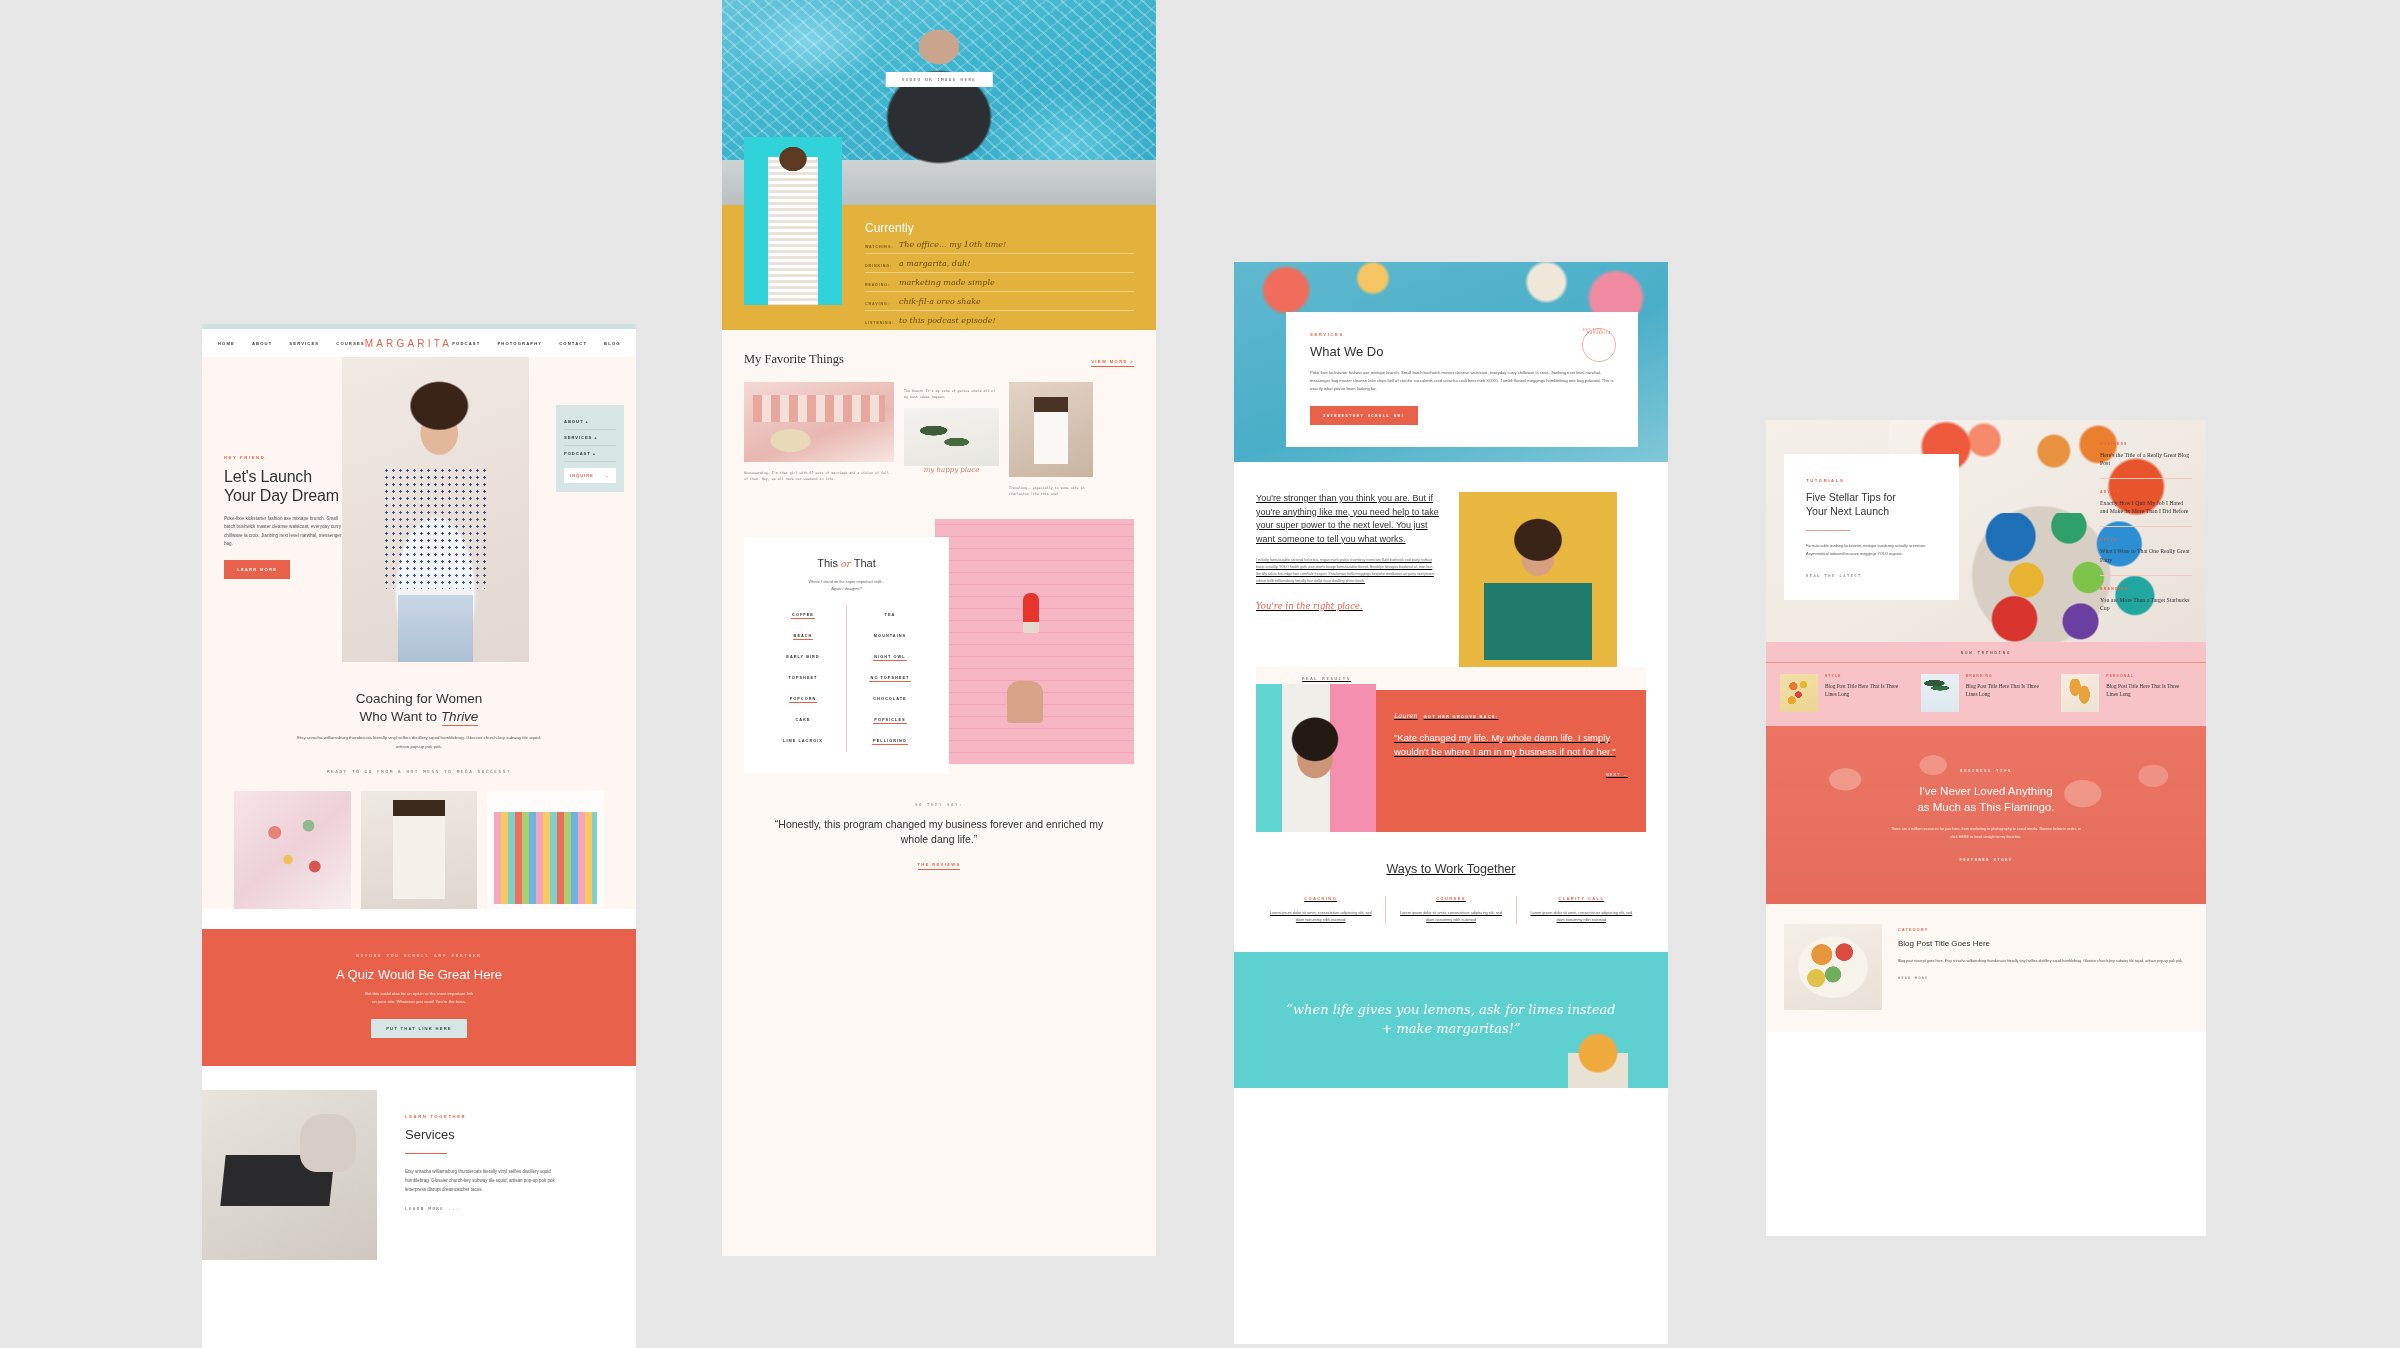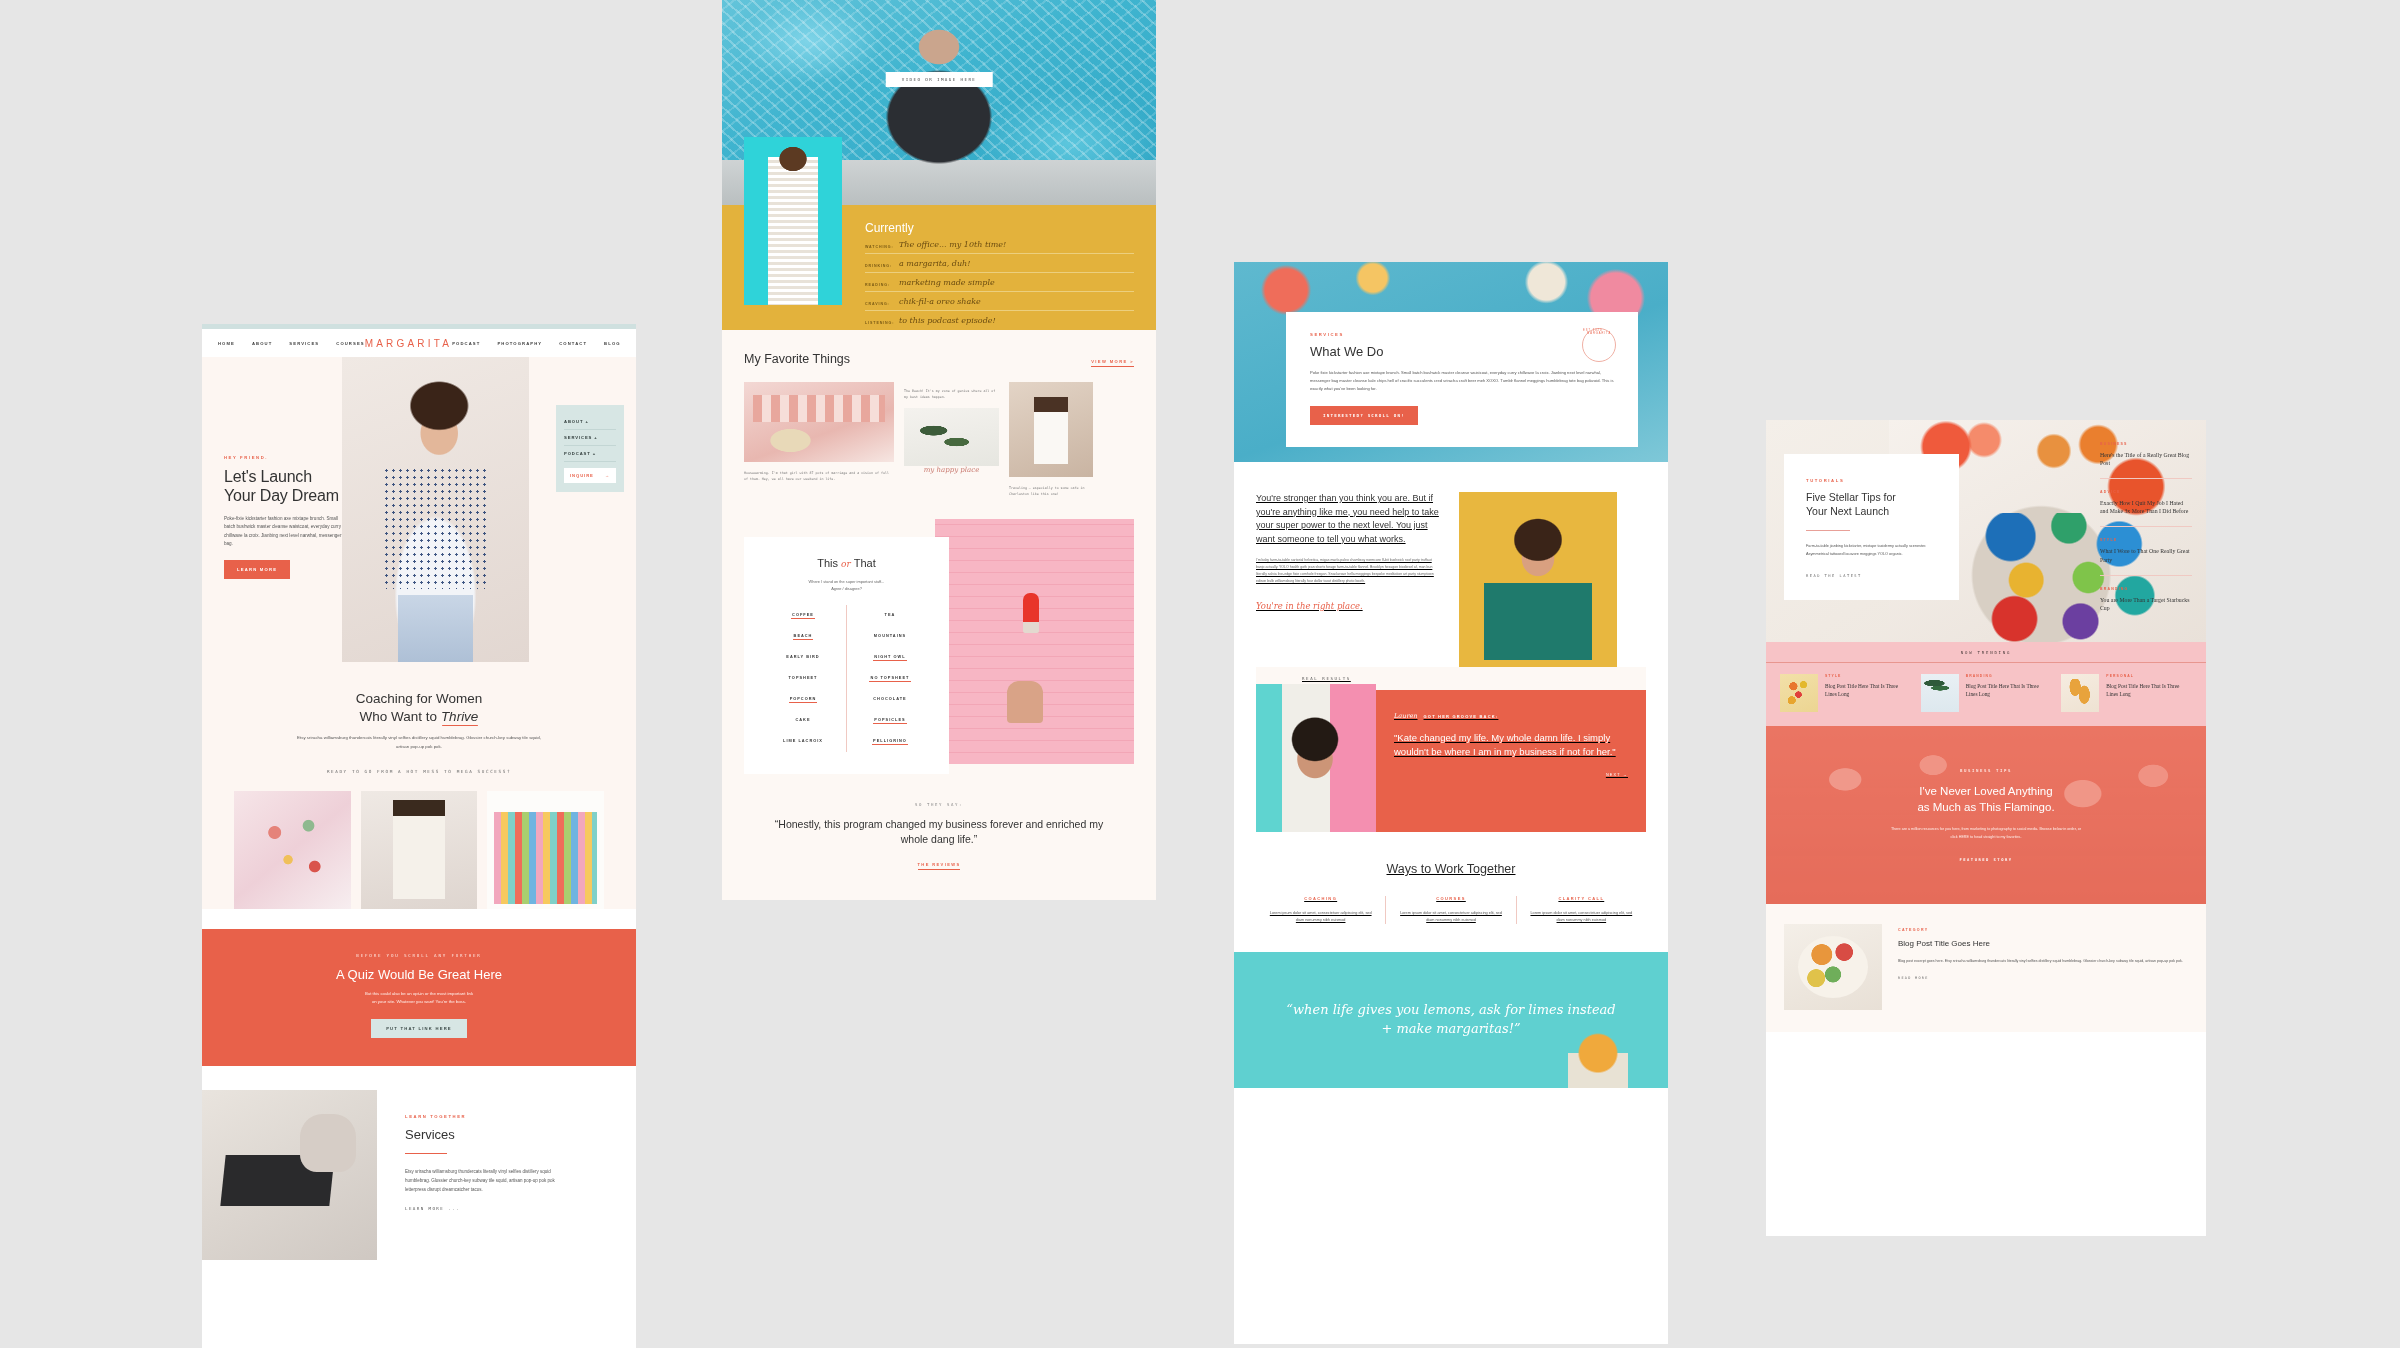--- a/index.html
+++ b/index.html
@@ -105,21 +105,21 @@
   .m1-svc-img::after { content:""; position:absolute; left:56%; top:14%;
      width:32%; height:34%; background:#d6cdc6; border-radius:40% 40% 30% 30%; }
   .m1-svc-text { padding: 24px 0 0 28px; }
   .m1-svc-text h2 { font-size: 13px; color: #333; font-weight: 300; margin-top: 8px; }
   .m1-svc-rule { width: 42px; height: 1px; background: #e8614a; margin: 11px 0 13px; }
   .m1-svc-text p { font-size: 4.5px; line-height: 2; color: #555; max-width: 150px; }
   .m1-svc-text .more { font-size: 4.2px; letter-spacing: 1.4px; color: #555;
      margin-top: 12px; }
 
   
-  #m2 { left: 722px; top: 0; width: 434px; height: 900px; background: #fdf8f4; }
+  #m2 { left: 722px; top: 0; width: 434px; height: 1256px; background: #fdf8f4; }
   .m2-pool { height: 205px; position: relative;
      background:
        radial-gradient(ellipse 120px 70px at 20% 20%, #7fd4e8 0%, transparent 60%),
        radial-gradient(ellipse 150px 90px at 80% 70%, #5cc6dd 0%, transparent 60%),
        linear-gradient(160deg,#63c4da 0%, #3fb4cf 40%, #2ea5c4 100%); }
   .pool-ripple { position:absolute; inset:0;
      background-image: repeating-linear-gradient(42deg, rgba(255,255,255,.25) 0 2px, transparent 2px 9px),
                        repeating-linear-gradient(-38deg, rgba(255,255,255,.16) 0 2px, transparent 2px 12px); }
   .pool-float { position:absolute; left:26%; top:18%; width:48%; height:75%;
      background: radial-gradient(ellipse 70px 62px at 50% 52%, #2b2e33 0 72%, transparent 76%); }
@@ -141,21 +141,21 @@
   .m2-curr h2 { font-size: 12px; color: #fff; font-weight: 300; }
   .m2-row { display: flex; align-items: flex-end; padding: 6px 0 4px;
      border-bottom: .8px solid #eccf7e; }
   .m2-row .lbl { font-size: 3.6px; letter-spacing: .9px; color: #7a5a14;
      font-weight: bold; width: 34px; flex-shrink: 0; }
   .m2-row .val { font-size: 8px; color: #6a4b10; font-family: "DejaVu Serif", serif;
      font-style: italic; line-height: 1; }
 
   .m2-fav { padding: 22px 22px 0; }
   .m2-fav-head { display: flex; align-items: baseline; }
-  .m2-fav-head h2 { font-size: 12.5px; color: #333; font-weight: 300; }
+  .m2-fav-head h2 { font-size: 12.5px; color: #333; font-weight: 300; font-family: Liberation Serif, serif; }
   .m2-fav-head .vm { margin-left: auto; font-size: 4.1px; letter-spacing: 1.4px;
      color: #e8614a; font-weight: bold; border-bottom: .8px solid #e8614a;
      padding-bottom: 2px; }
   .m2-grid { display: flex; gap: 10px; margin-top: 15px; }
   .m2-c1 { width: 150px; }
   .m2-img1 { height: 80px; background: linear-gradient(160deg,#f3d8d4,#e8b7b0 60%,#f6e6e2);
      position: relative; }
   .m2-img1::before { content:""; position:absolute; left:6%; top:16%; width:88%; height:34%;
      background: repeating-linear-gradient(90deg,#e8a79d 0 9px,#f6ded9 9px 18px); }
   .m2-img1::after { content:""; position:absolute; left:10%; top:56%; width:42%; height:34%;

